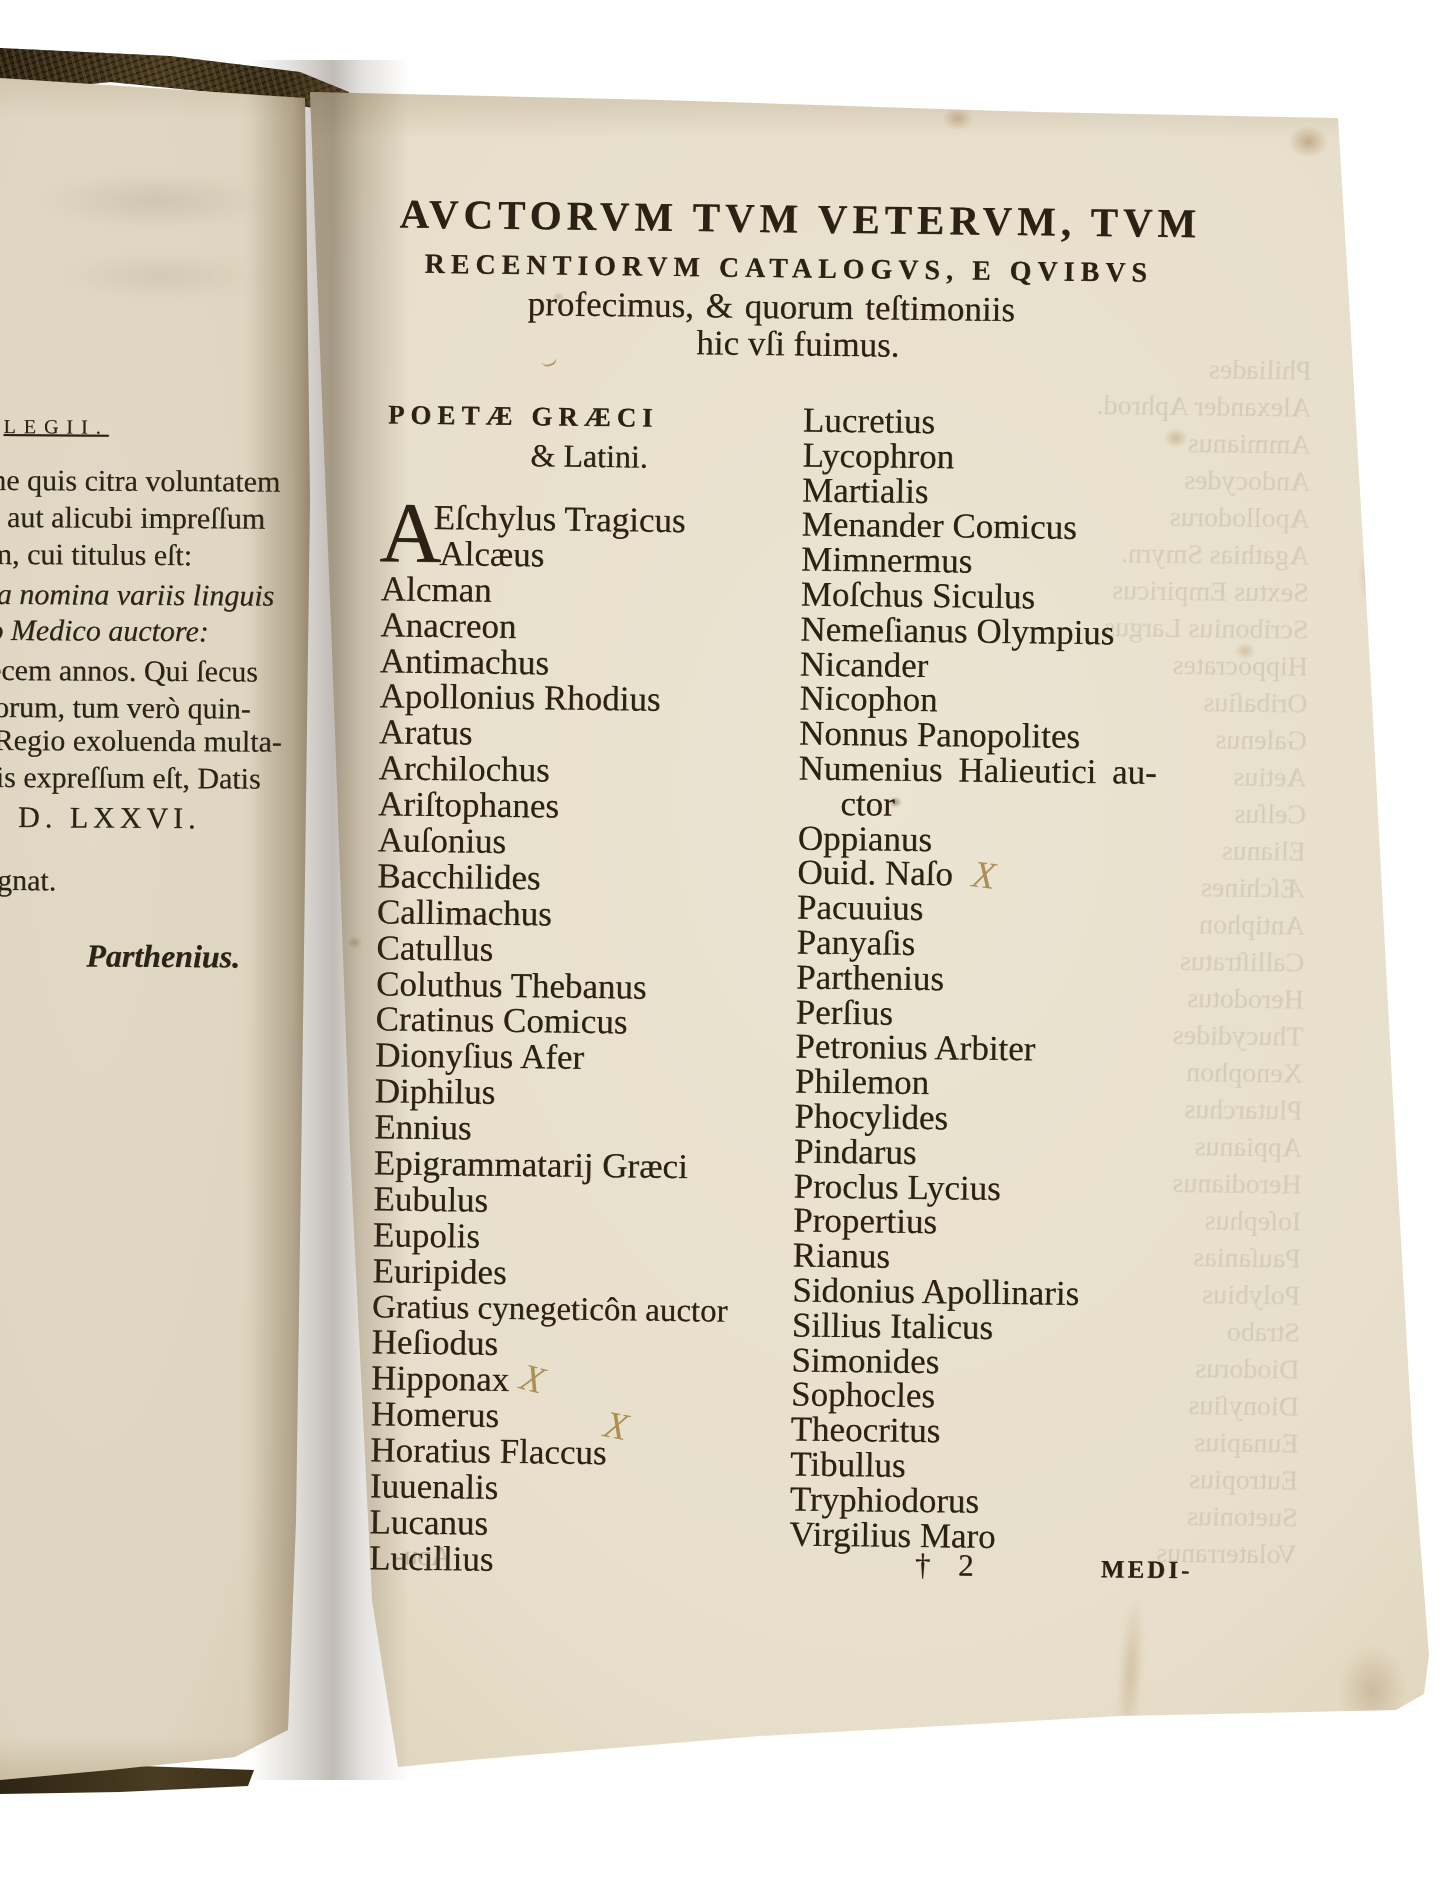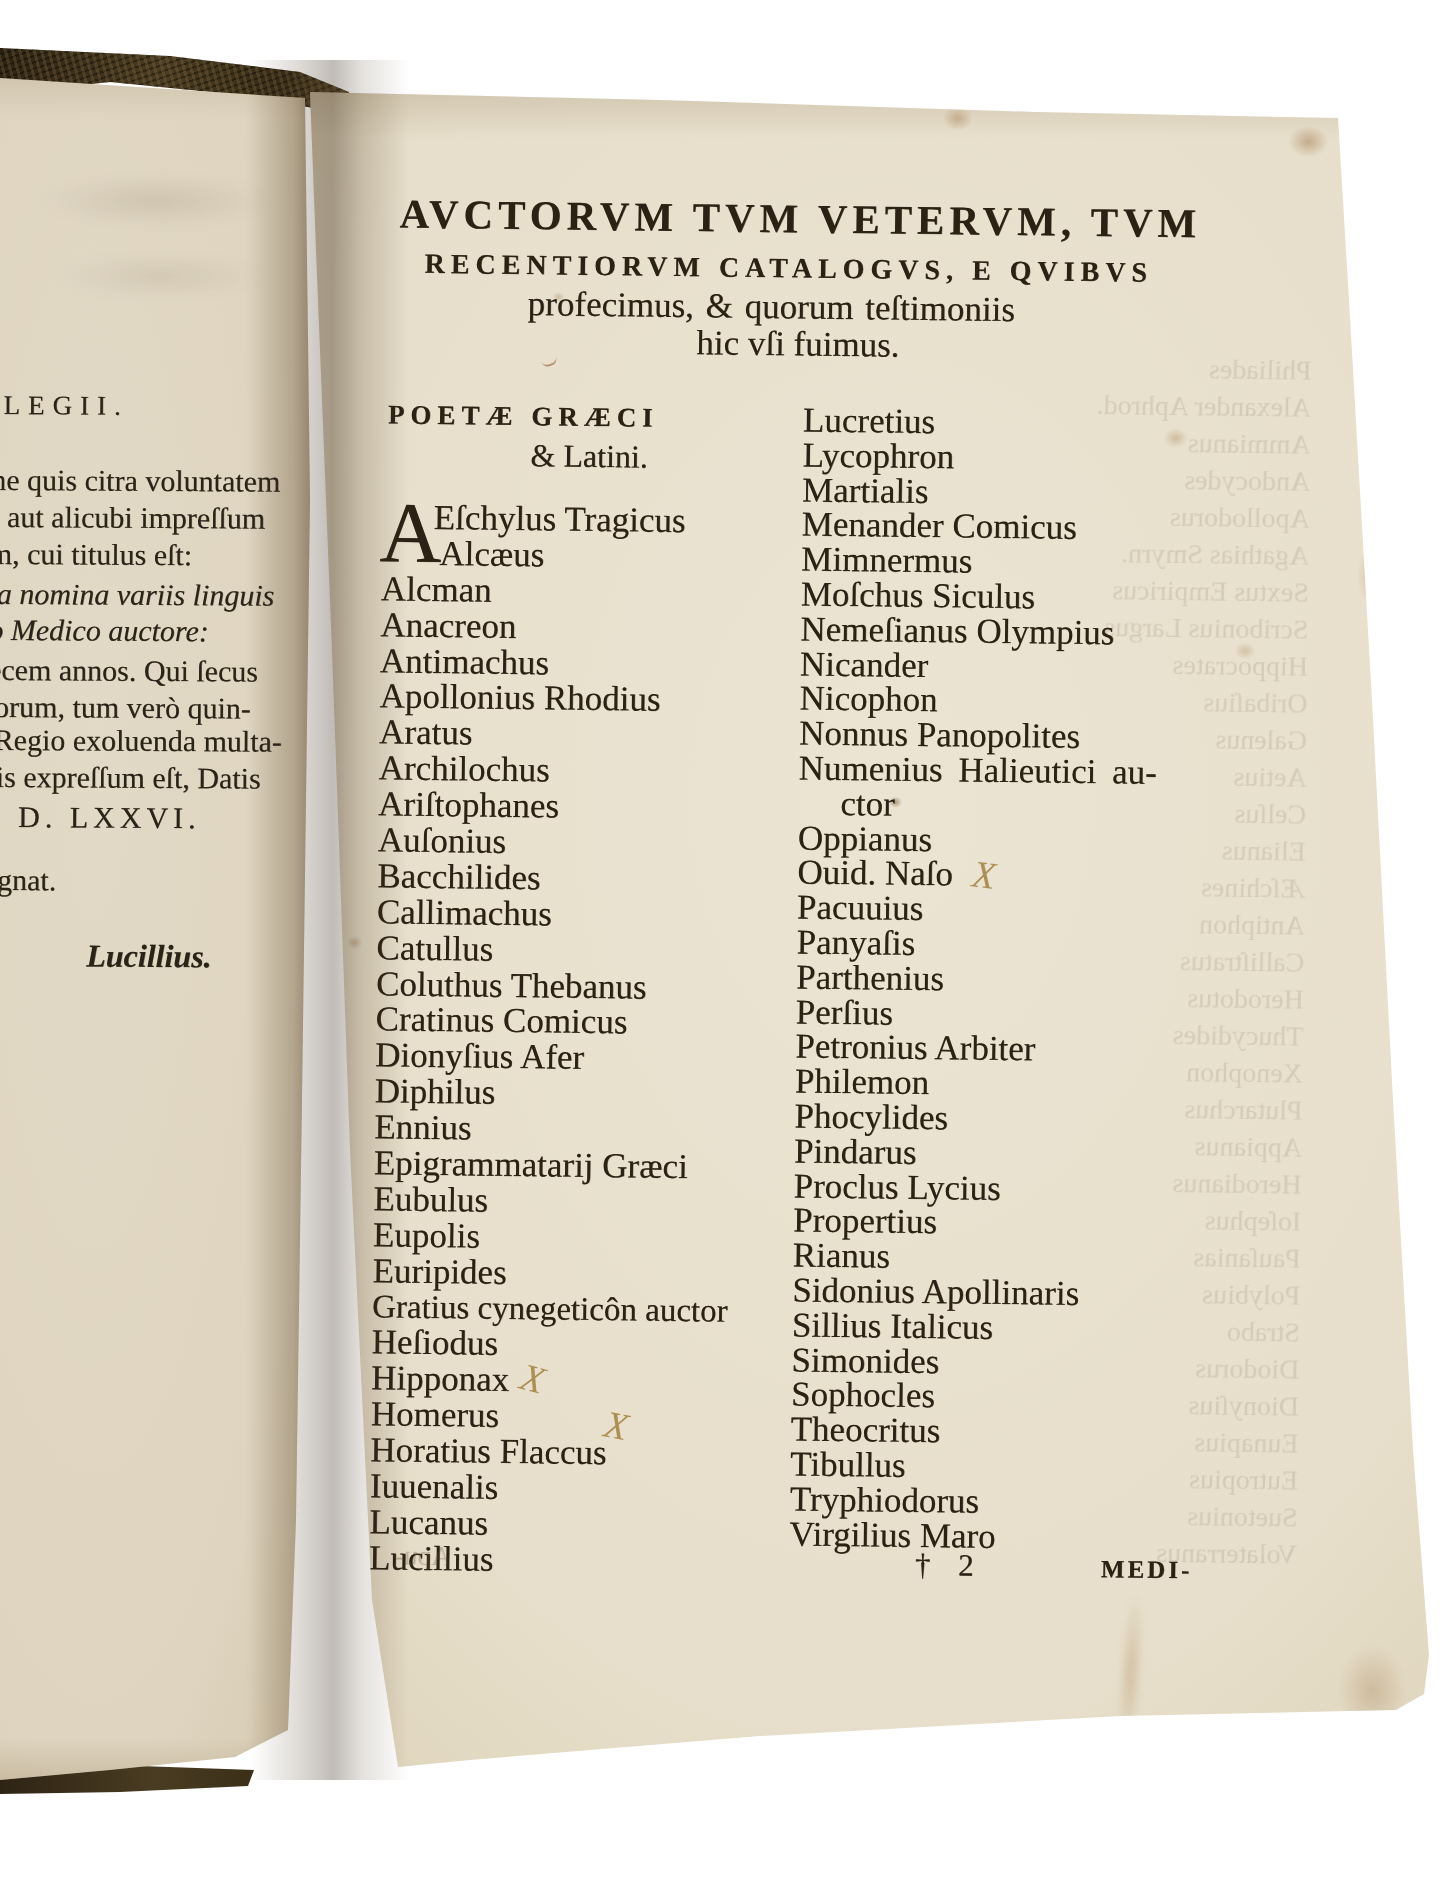--- a/index.html
+++ b/index.html
@@ -21,21 +21,21 @@
   .left-page{position:absolute;left:0;top:50px;width:312px;height:1740px;z-index:2;
     background:
       linear-gradient(90deg, rgba(0,0,0,0) 78%, rgba(120,95,60,.22) 94%, rgba(88,64,36,.38) 100%),
       linear-gradient(180deg, rgba(120,95,60,.22) 0%, rgba(120,95,60,0) 4%),
       linear-gradient(0deg, rgba(130,100,60,.25) 0%, rgba(130,100,60,0) 3%),
       radial-gradient(120% 100% at 30% 40%, #e2d9c6 0%, #ded4bf 60%, #d2c5a9 92%, #c4b392 100%);
     clip-path:polygon(0 28px,305px 48px,310px 450px,302px 1050px,296px 1470px,288px 1680px,235px 1707px,110px 1720px,0 1730px);}
   .lp-content{position:absolute;inset:0;transform:rotate(.35deg);transform-origin:0 300px;
     text-shadow:.4px .2px 0 rgba(43,33,20,.5);}
   .lp-line{position:absolute;white-space:nowrap;font-size:30px;color:#2a2318;}
-  .lp-line:nth-child(1){top:340px;left:4px;font-size:27px;letter-spacing:8px;}
+  .lp-line:nth-child(1){top:365px;left:4px;font-size:20px;letter-spacing:8px;text-decoration:underline;}
   .lp-line:nth-child(2){top:413px;left:-8px;}
   .lp-line:nth-child(3){top:450px;left:8px;}
   .lp-line:nth-child(4){top:487px;left:-10px;}
   .lp-line:nth-child(5){top:527px;left:-10px;}
   .lp-line:nth-child(6){top:563px;left:-10px;}
   .lp-line:nth-child(7){top:603px;left:-10px;}
   .lp-line:nth-child(8){top:640px;left:-12px;}
   .lp-line:nth-child(9){top:673px;left:-4px;}
   .lp-line:nth-child(10){top:710px;left:-10px;}
   .lp-line:nth-child(11){top:750px;left:-4px;letter-spacing:5px;}
@@ -134,21 +134,21 @@
           <div class="lp-line">aut alicubi impreſſum</div>
           <div class="lp-line">m, cui titulus eſt:</div>
           <div class="lp-line italic">ia nomina variis linguis</div>
           <div class="lp-line italic">o Medico auctore:</div>
           <div class="lp-line">ecem annos. Qui ſecus</div>
           <div class="lp-line">ſorum, tum verò quin-</div>
           <div class="lp-line">Regio exoluenda multa-</div>
           <div class="lp-line">tis expreſſum eſt, Datis</div>
           <div class="lp-line caps">. D. LXXVI.</div>
           <div class="lp-line">ignat.</div>
-          <div class="lp-line italic">Lucillius.</div>
+          <div class="lp-line italic">Parthenius.</div>
         </div>
     </div>
   </div>
 
   <div class="main-page">
     <div class="mp-content">
 
       <div class="ghost-col">
           <div class="line">Philiades</div>
           <div class="line">Alexander Aphrod.</div>

